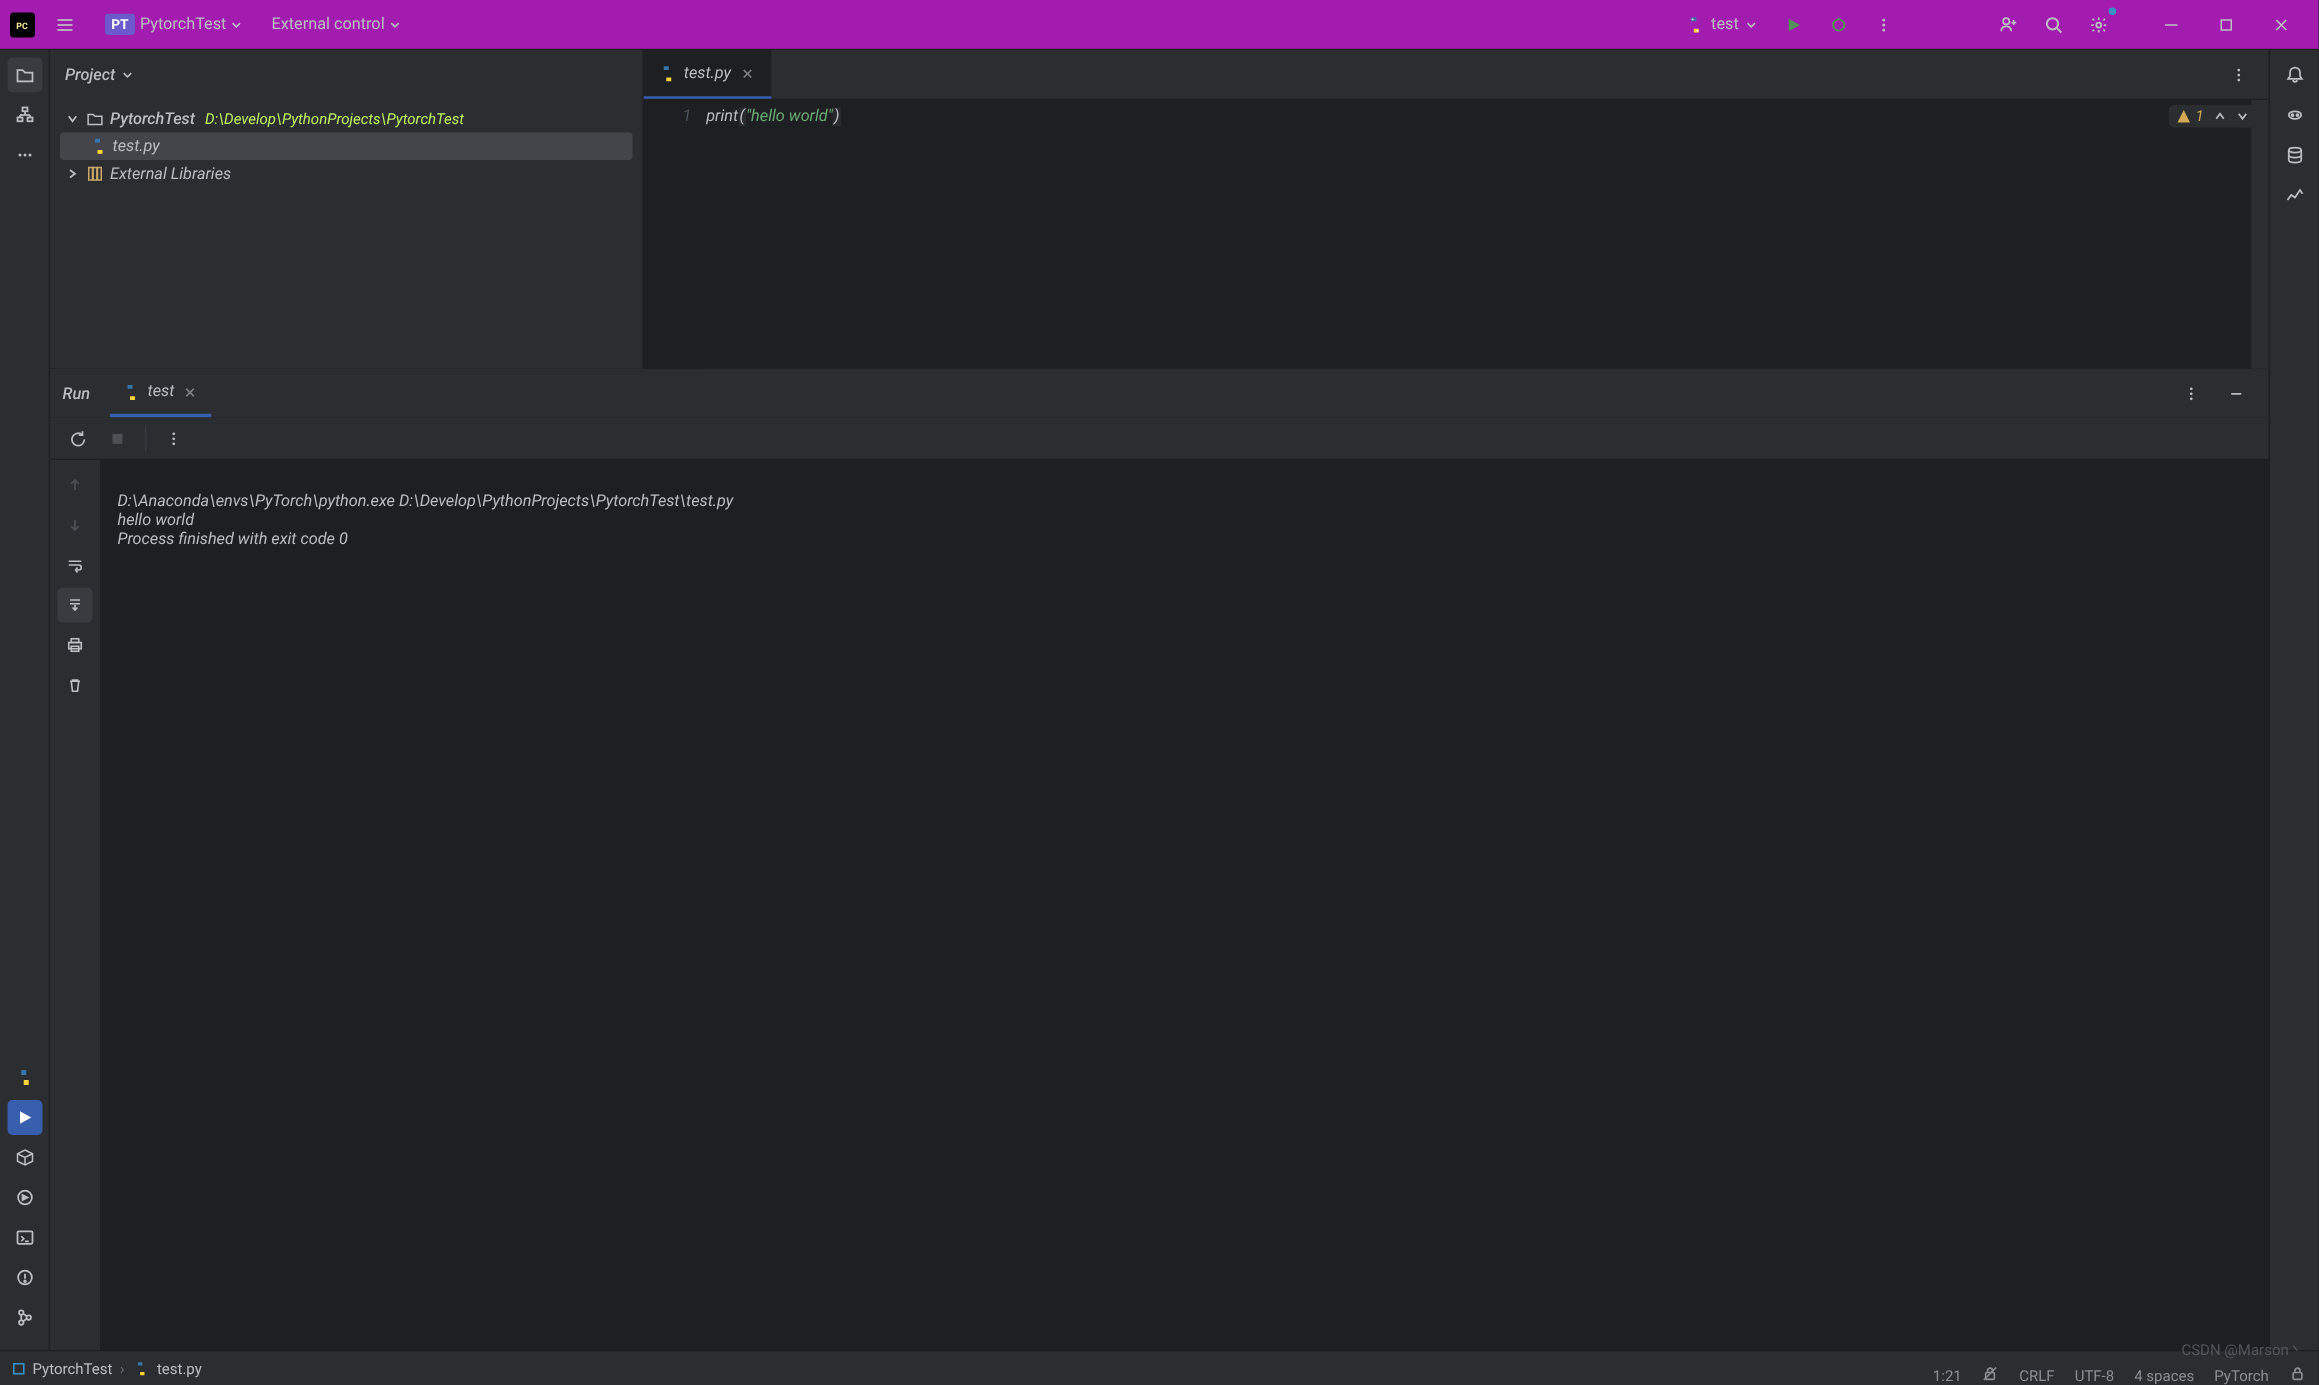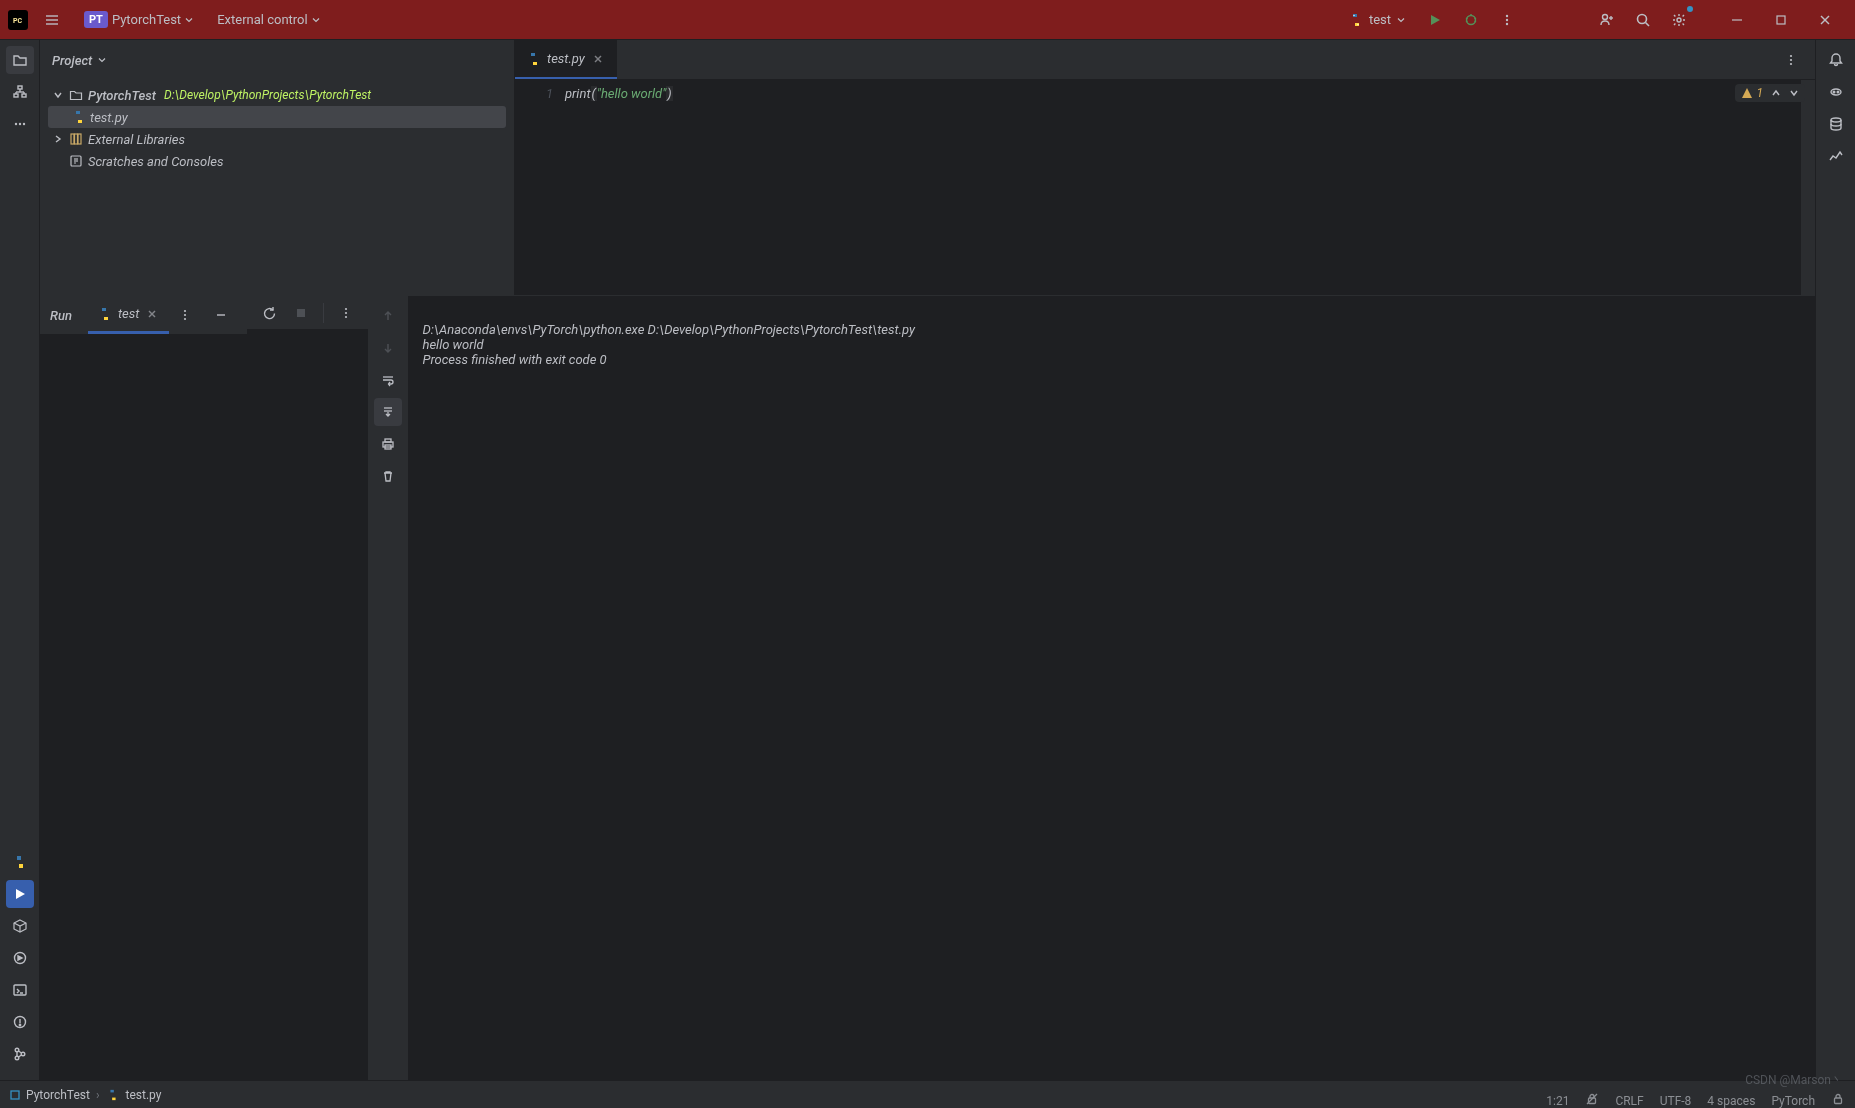--- a/index.html
+++ b/index.html
@@ -12,21 +12,21 @@
       background: #1e1f22;
       color: #bcbec4;
       width: 1855px;
       height: 1108px;
       overflow: hidden;
       position: relative;
       font-size: 13px;
     }
     .titlebar {
       height: 40px;
-      background: #7f1d1d;
+      background: #a21caf;
       display: flex;
       align-items: center;
       padding: 0 8px;
       border-bottom: 1px solid #1e1f22;
     }
     .titlebar-left {
       display: flex;
       align-items: center;
       gap: 8px;
       flex: 1;
@@ -283,21 +283,21 @@
       color: #d4a955;
     }
     .editor-scrollbar-placeholder {
       width: 14px;
       background: #2b2d30;
     }
     .run-panel {
       flex: 1;
       background: #1e1f22;
       display: flex;
-      flex-direction: row;
+      flex-direction: column;
       border-top: 1px solid #2b2d30;
     }
     .run-header {
       height: 38px;
       background: #2b2d30;
       display: flex;
       align-items: center;
       padding: 0 10px;
     }
     .run-title {
@@ -626,32 +626,20 @@
             </span>
             <span class="lib-icon">
               <svg width="14" height="14" viewBox="0 0 14 14" fill="none" stroke="#c9a967" stroke-width="1.2">
                   <rect x="2" y="2" width="3" height="10"></rect>
                   <rect x="5.5" y="2" width="3" height="10"></rect>
                   <rect x="9" y="2" width="3" height="10"></rect>
                 </svg>
             </span>
             <span>External Libraries</span>
           </div>
-          <div class="tree-row tree-indent-0">
-            <span class="tree-chevron" style="width:12px"></span>
-            <span class="scratch-icon">
-              <svg width="14" height="14" viewBox="0 0 14 14" fill="none" stroke="#bcbec4" stroke-width="1.2">
-                  <rect x="2" y="2" width="10" height="10" rx="1"></rect>
-                  <line x1="5" y1="5" x2="9" y2="5"></line>
-                  <line x1="5" y1="7" x2="9" y2="7"></line>
-                  <line x1="5" y1="9" x2="7" y2="9"></line>
-                </svg>
-            </span>
-            <span>Scratches and Consoles</span>
-          </div>
         </div>
       </div>
 
       <div class="editor-panel">
         <div class="editor-tabs">
           <div class="editor-tab active">
             <span class="python-icon">
               <svg width="14" height="14" viewBox="0 0 14 14">
                   <path d="M4 1h4v3H4z" fill="#3776ab"></path>
                   <path d="M6 10h4v3H6z" fill="#ffd43b"></path>

